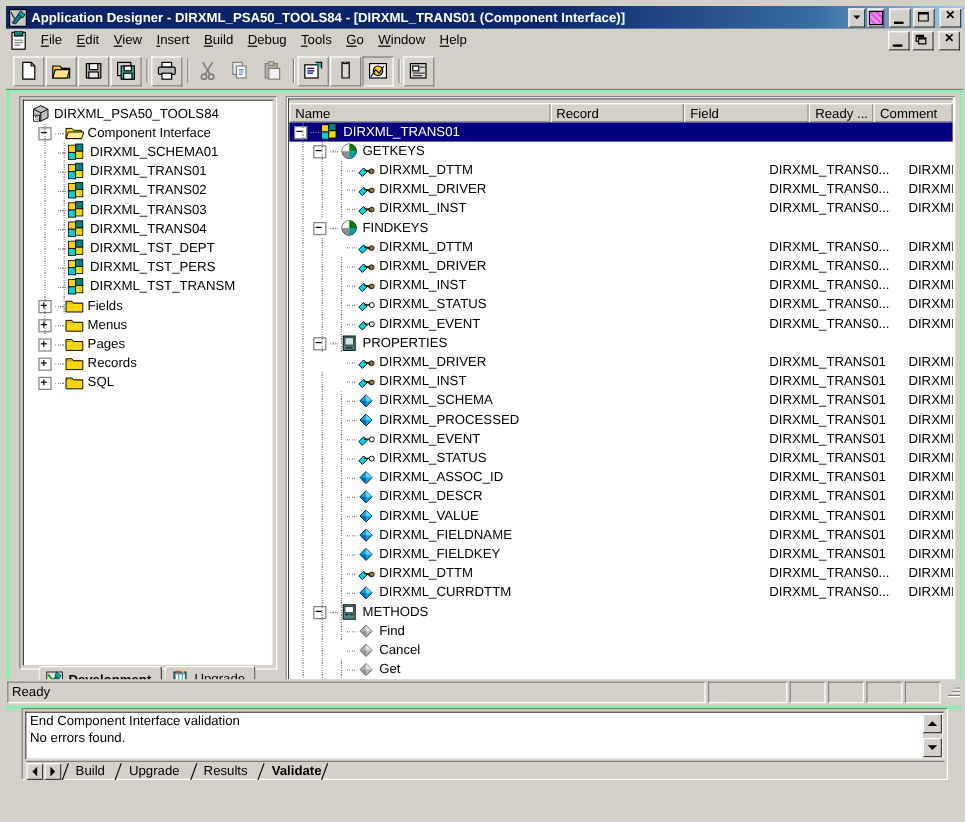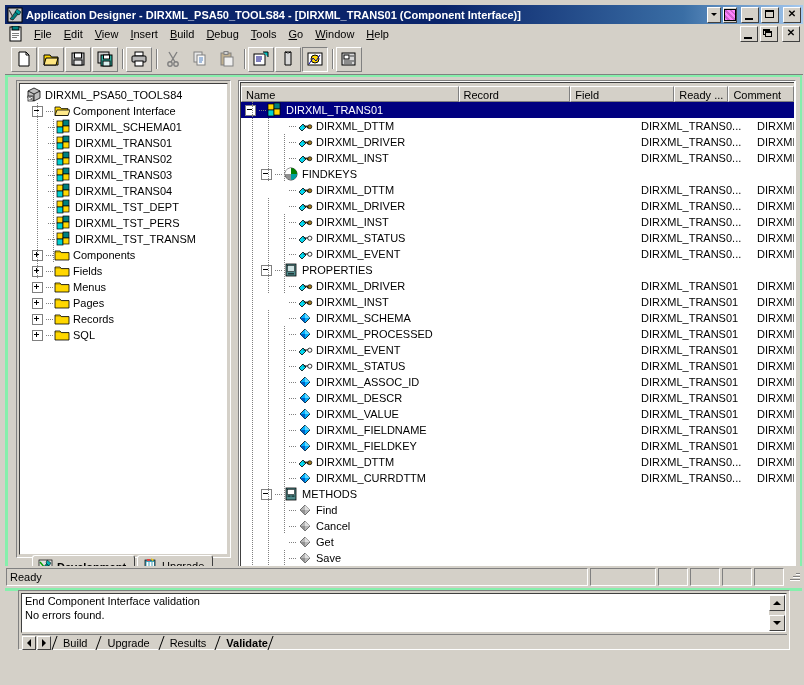--- a/index.html
+++ b/index.html
@@ -449,30 +449,20 @@
             <span class="tlabel">DIRXML_TST_TRANSM</span>
           </div>
           <div class="tnode">
             <span class="ind" style="width: 12px;"></span>
             <span class="pm plus"></span>
             <span class="dotline"></span>
             <span class="ticon"><svg width="16" height="16" viewBox="0 0 16 16">
                 <path d="M1 4 h5 l1.3 1.6 H15 V13 H1 Z" fill="#ffd700" stroke="#000" stroke-width="0.8"></path>
                 <path d="M1 5.6 H15" stroke="#000" stroke-width="0.5" opacity="0.4"></path>
               </svg></span>
-            <span class="tlabel">Components</span>
-          </div>
-          <div class="tnode">
-            <span class="ind" style="width: 12px;"></span>
-            <span class="pm plus"></span>
-            <span class="dotline"></span>
-            <span class="ticon"><svg width="16" height="16" viewBox="0 0 16 16">
-                <path d="M1 4 h5 l1.3 1.6 H15 V13 H1 Z" fill="#ffd700" stroke="#000" stroke-width="0.8"></path>
-                <path d="M1 5.6 H15" stroke="#000" stroke-width="0.5" opacity="0.4"></path>
-              </svg></span>
             <span class="tlabel">Fields</span>
           </div>
           <div class="tnode">
             <span class="ind" style="width: 12px;"></span>
             <span class="pm plus"></span>
             <span class="dotline"></span>
             <span class="ticon"><svg width="16" height="16" viewBox="0 0 16 16">
                 <path d="M1 4 h5 l1.3 1.6 H15 V13 H1 Z" fill="#ffd700" stroke="#000" stroke-width="0.8"></path>
                 <path d="M1 5.6 H15" stroke="#000" stroke-width="0.5" opacity="0.4"></path>
               </svg></span>
@@ -556,20 +546,39 @@
                 <span class="ind" style="width: 4px;"></span>
                 <span class="pm"></span>
                 <span class="dotline"></span>
                 <span class="ticon"><svg width="16" height="16" viewBox="0 0 16 16">
                     <rect x="1" y="2" width="6" height="6" fill="#ffd700" stroke="#000" stroke-width="0.7"></rect>
                     <rect x="7" y="1" width="6" height="6" fill="#008080" stroke="#000" stroke-width="0.7"></rect>
                     <rect x="1" y="8" width="6" height="6" fill="#00d0d0" stroke="#000" stroke-width="0.7"></rect>
                     <rect x="7" y="7" width="6" height="6" fill="#ffd700" stroke="#000" stroke-width="0.7"></rect>
                   </svg></span>
                 <span>DIRXML_TRANS01</span>
+              </span>
+              <span class="c-rec"></span>
+              <span class="c-fld"></span>
+              <span class="c-rd"></span>
+              <span class="c-cmt"></span>
+            </div>
+            <div class="lrow">
+              <span class="c-name">
+                <span class="ind" style="width: 20px;"></span>
+                <span class="pm"></span>
+                <span class="dotline"></span>
+                <span class="ticon"><svg width="16" height="16" viewBox="0 0 16 16">
+                    <circle cx="8" cy="8" r="6" fill="#c8c8c8" stroke="#000" stroke-width="0.8"></circle>
+                    <path d="M8 2 A6 6 0 0 1 14 8 L8 8 Z" fill="#008000"></path>
+                    <path d="M2 8 A6 6 0 0 1 8 2 L8 8 Z" fill="#ffffff"></path>
+                    <path d="M8 8 L14 8 A6 6 0 0 1 8 14 Z" fill="#00a0a0"></path>
+                    <path d="M8 8 L8 14 A6 6 0 0 1 2 8 Z" fill="#909090"></path>
+                  </svg></span>
+                <span>GETKEYS</span>
               </span>
               <span class="c-rec"></span>
               <span class="c-fld"></span>
               <span class="c-rd"></span>
               <span class="c-cmt"></span>
             </div>
             <div class="lrow">
               <span class="c-name">
                 <span class="ind" style="width: 36px;"></span>
                 <span class="ind" style="width: 12px;"></span>

